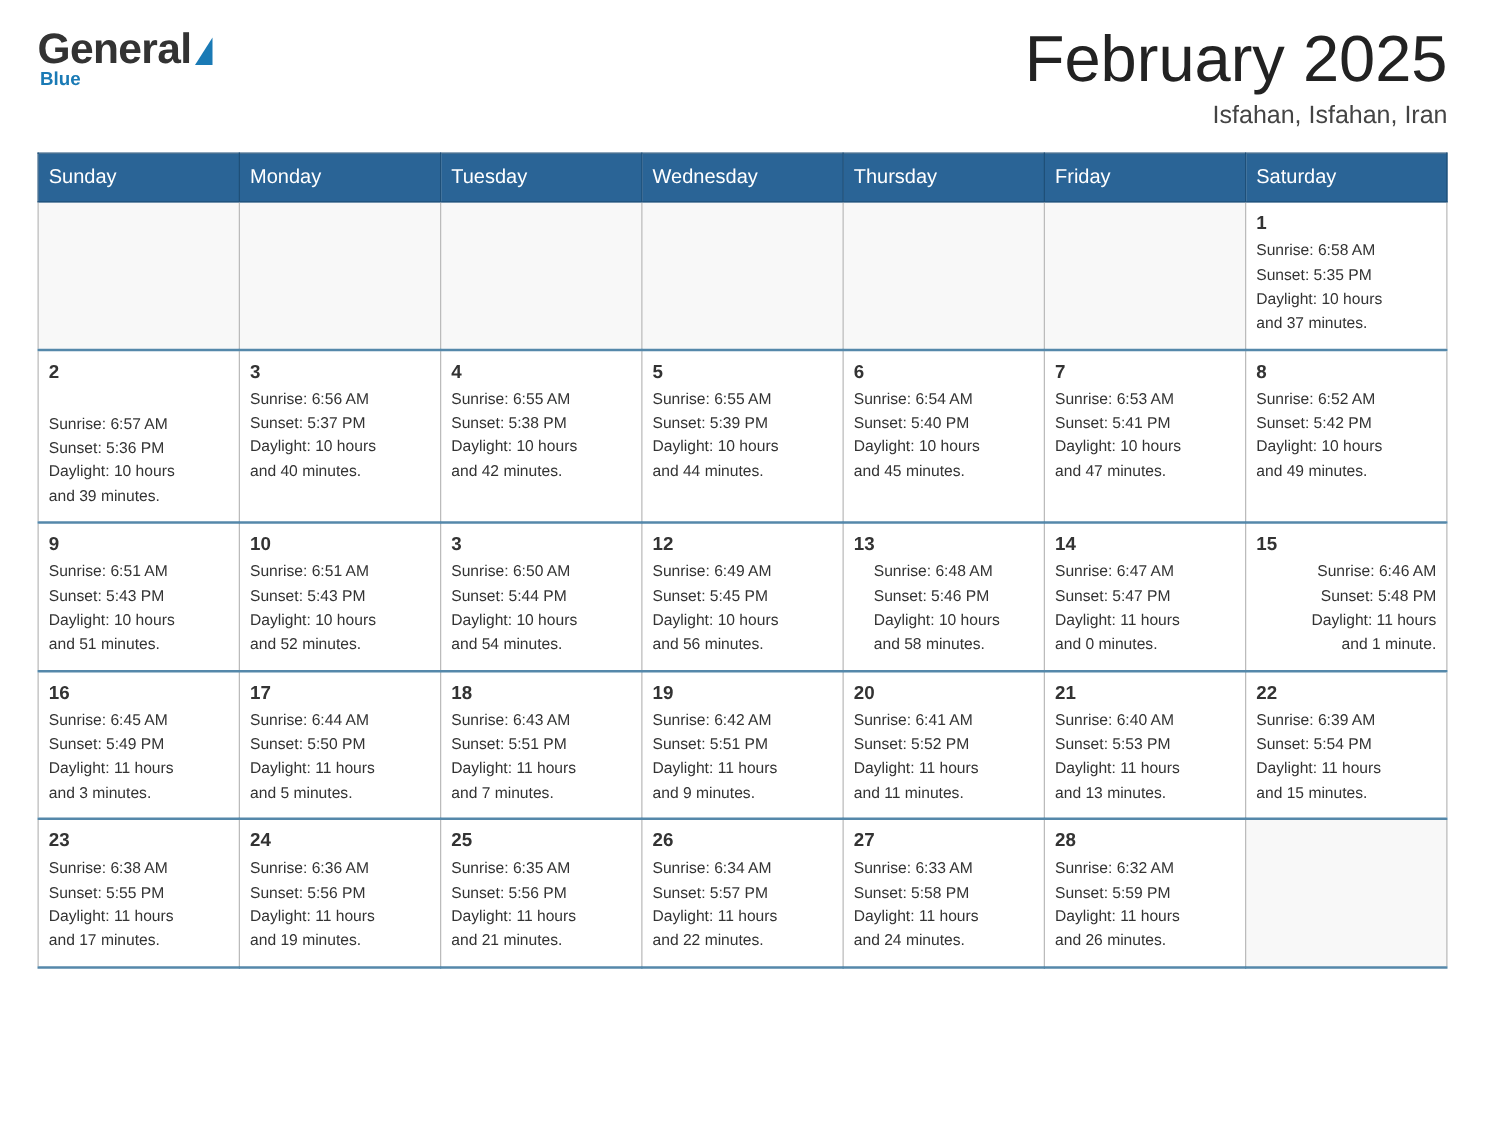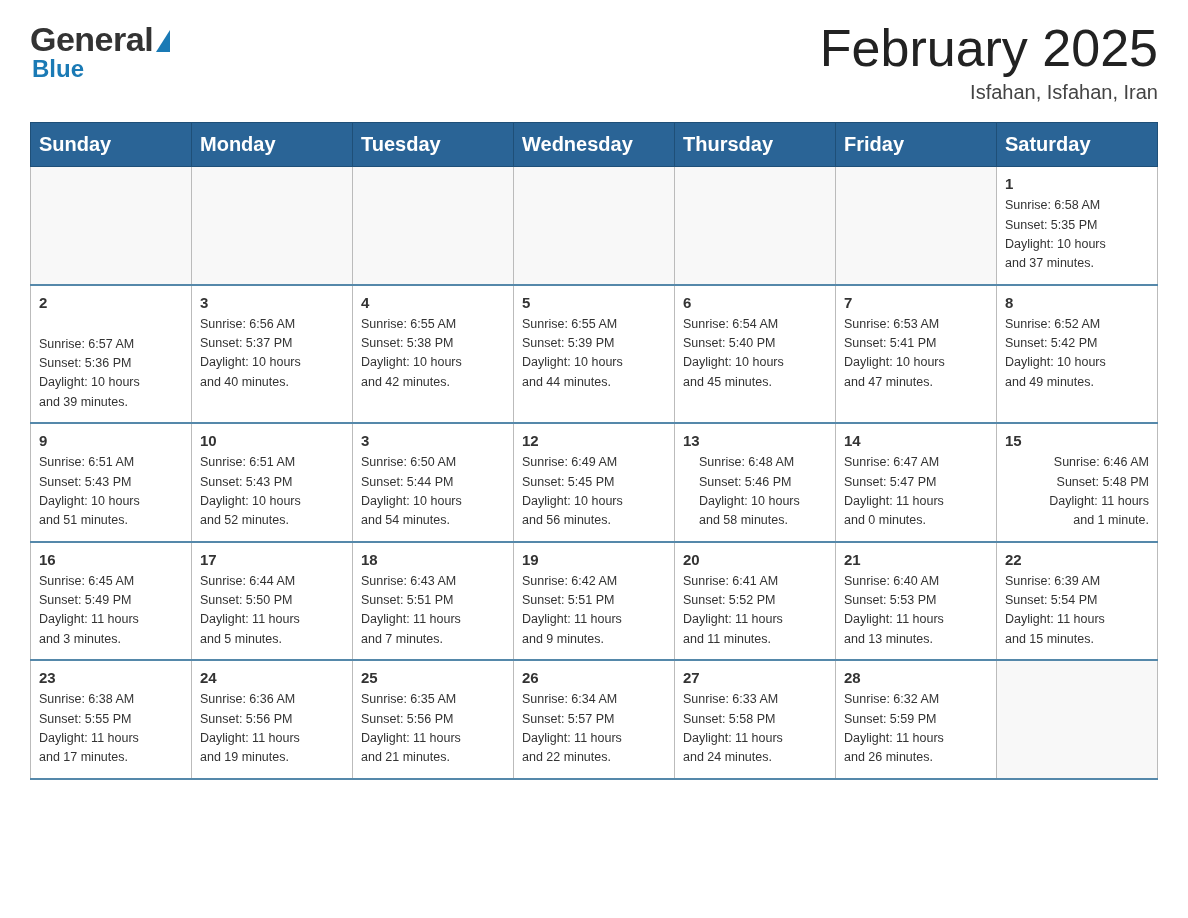--- a/index.html
+++ b/index.html
@@ -33,21 +33,21 @@
     }
     .logo-triangle {
       width: 0;
       height: 0;
       border-left: 14px solid transparent;
       border-bottom: 22px solid #1a7ab5;
       margin-left: 3px;
       margin-top: 2px;
     }
     .logo-subtitle {
-      font-size: 24px;
+      font-size: 15px;
       color: #1a7ab5;
       font-weight: bold;
       margin-top: -4px;
       margin-left: 2px;
     }
     .title-area {
       text-align: right;
     }
     .main-title {
       font-size: 52px;
@@ -62,22 +62,22 @@
     }
     .calendar {
       width: 100%;
       border-collapse: collapse;
       border: 1px solid #aaa;
     }
     .calendar thead tr th {
       background-color: #2a6496;
       color: #fff;
       padding: 10px 8px;
-      font-size: 20px;
-      font-weight: 700;
+      font-size: 16px;
+      font-weight: 400;
       text-align: left;
       border: 1px solid #1e4f78;
     }
     .calendar tbody tr td {
       vertical-align: top;
       padding: 8px 8px 10px 8px;
       border: 1px solid #bbb;
       width: calc(100% / 7);
       min-height: 110px;
       font-size: 13px;

